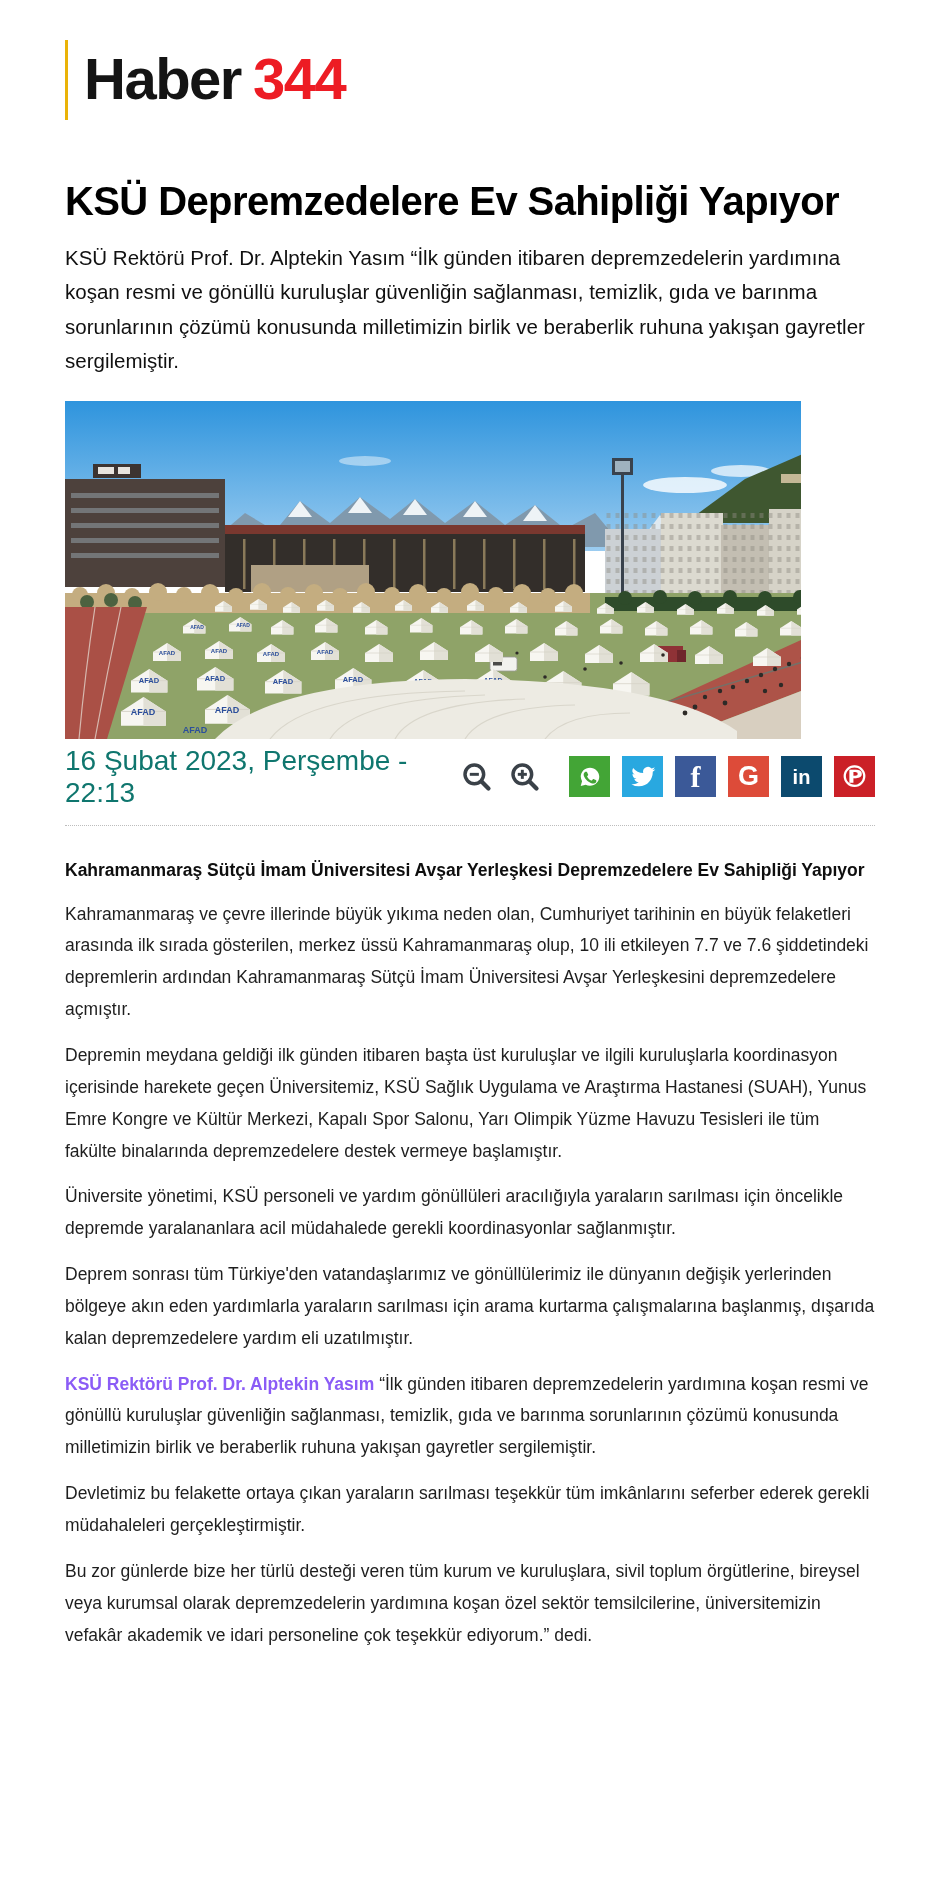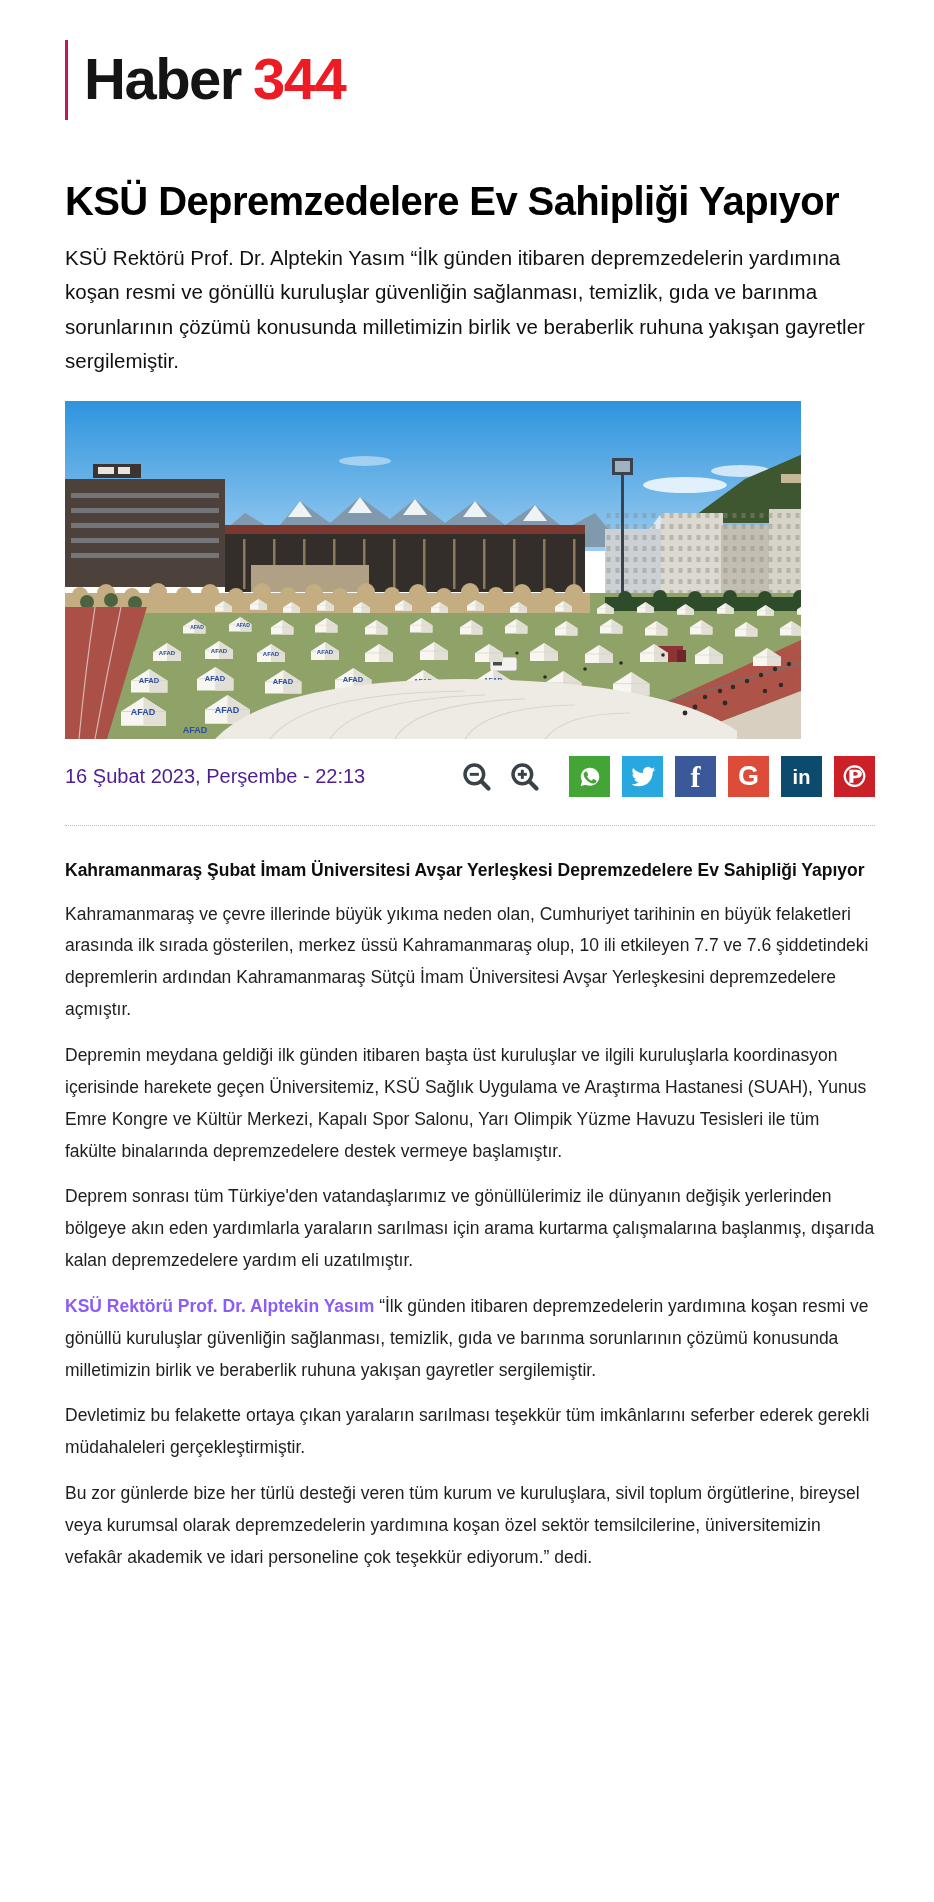--- a/index.html
+++ b/index.html
@@ -9,21 +9,21 @@
     min-height: 1902px;
     font-family: "Liberation Sans", "DejaVu Sans", sans-serif;
     color:#202020;
   }
   .content { width: 810px; margin-left: 65px; }
 
   
   .masthead { padding-top: 40px; }
   .logo {
     display: inline-block;
-    border-left: 3px solid #be185d;
+    border-left: 3px solid #eab308;
     padding: 10px 0 12px 16px;
     text-decoration: none;
     cursor: pointer;
   }
   .logo-line { font-size: 58px; font-weight: bold; letter-spacing: -1.5px; line-height: 1; }
   .logo-black { color: #141414; margin-right: 12px; }
   .logo-red   { color: #ed1c24; }
 
   
   h1.title {
@@ -46,21 +46,21 @@
   figure.hero svg { display:block; }
 
   
   .meta-row {
     margin-top: 16px;
     display: flex;
     align-items: center;
     justify-content: space-between;
     height: 44px;
   }
-  .date { font-size: 20px; color: #4c1d95; }
+  .date { font-size: 28px; color: #0f766e; }
   .actions { display: flex; align-items: center; gap: 12px; }
   .zoom-btn {
     background: none; border: none; padding: 0;
     width: 36px; height: 36px; cursor: pointer;
     display:flex; align-items:center; justify-content:center;
   }
   .zoom-btn:last-of-type { margin-right: 14px; }
   .share {
     width: 41px; height: 41px;
     display: flex; align-items: center; justify-content: center;
@@ -408,22 +408,23 @@
         </a>
         <a class="share s-pinterest">
           <span class="g-p">℗</span>
         </a>
       </div>
     </div>
 
     <hr class="divider">
 
     <section class="article-body">
-      <p class="subhead">Kahramanmaraş Şubat İmam Üniversitesi Avşar Yerleşkesi Depremzedelere Ev Sahipliği Yapıyor</p>
+      <p class="subhead">Kahramanmaraş Sütçü İmam Üniversitesi Avşar Yerleşkesi Depremzedelere Ev Sahipliği Yapıyor</p>
       <p>Kahramanmaraş ve çevre illerinde büyük yıkıma neden olan, Cumhuriyet tarihinin en büyük felaketleri arasında ilk sırada gösterilen, merkez üssü Kahramanmaraş olup, 10 ili etkileyen 7.7 ve 7.6 şiddetindeki depremlerin ardından Kahramanmaraş Sütçü İmam Üniversitesi Avşar Yerleşkesini depremzedelere açmıştır.</p>
       <p>Depremin meydana geldiği ilk günden itibaren başta üst kuruluşlar ve ilgili kuruluşlarla koordinasyon içerisinde harekete geçen Üniversitemiz, KSÜ Sağlık Uygulama ve Araştırma Hastanesi (SUAH), Yunus Emre Kongre ve Kültür Merkezi, Kapalı Spor Salonu, Yarı Olimpik Yüzme Havuzu Tesisleri ile tüm fakülte binalarında depremzedelere destek vermeye başlamıştır.</p>
+      <p>Üniversite yönetimi, KSÜ personeli ve yardım gönüllüleri aracılığıyla yaraların sarılması için öncelikle depremde yaralananlara acil müdahalede gerekli koordinasyonlar sağlanmıştır.</p>
       <p>Deprem sonrası tüm Türkiye'den vatandaşlarımız ve gönüllülerimiz ile dünyanın değişik yerlerinden bölgeye akın eden yardımlarla yaraların sarılması için arama kurtarma çalışmalarına başlanmış, dışarıda kalan depremzedelere yardım eli uzatılmıştır.</p>
       <p><strong>KSÜ Rektörü Prof. Dr. Alptekin Yasım</strong> <span>“İlk günden itibaren depremzedelerin yardımına koşan resmi ve gönüllü kuruluşlar güvenliğin sağlanması, temizlik, gıda ve barınma sorunlarının çözümü konusunda milletimizin birlik ve beraberlik ruhuna yakışan gayretler sergilemiştir.</span></p>
       <p>Devletimiz bu felakette ortaya çıkan yaraların sarılması teşekkür tüm imkânlarını seferber ederek gerekli müdahaleleri gerçekleştirmiştir.</p>
       <p>Bu zor günlerde bize her türlü desteği veren tüm kurum ve kuruluşlara, sivil toplum örgütlerine, bireysel veya kurumsal olarak depremzedelerin yardımına koşan özel sektör temsilcilerine, üniversitemizin vefakâr akademik ve idari personeline çok teşekkür ediyorum.” dedi.</p>
     </section>
   </main>
 </div>
 
 </body></html>

